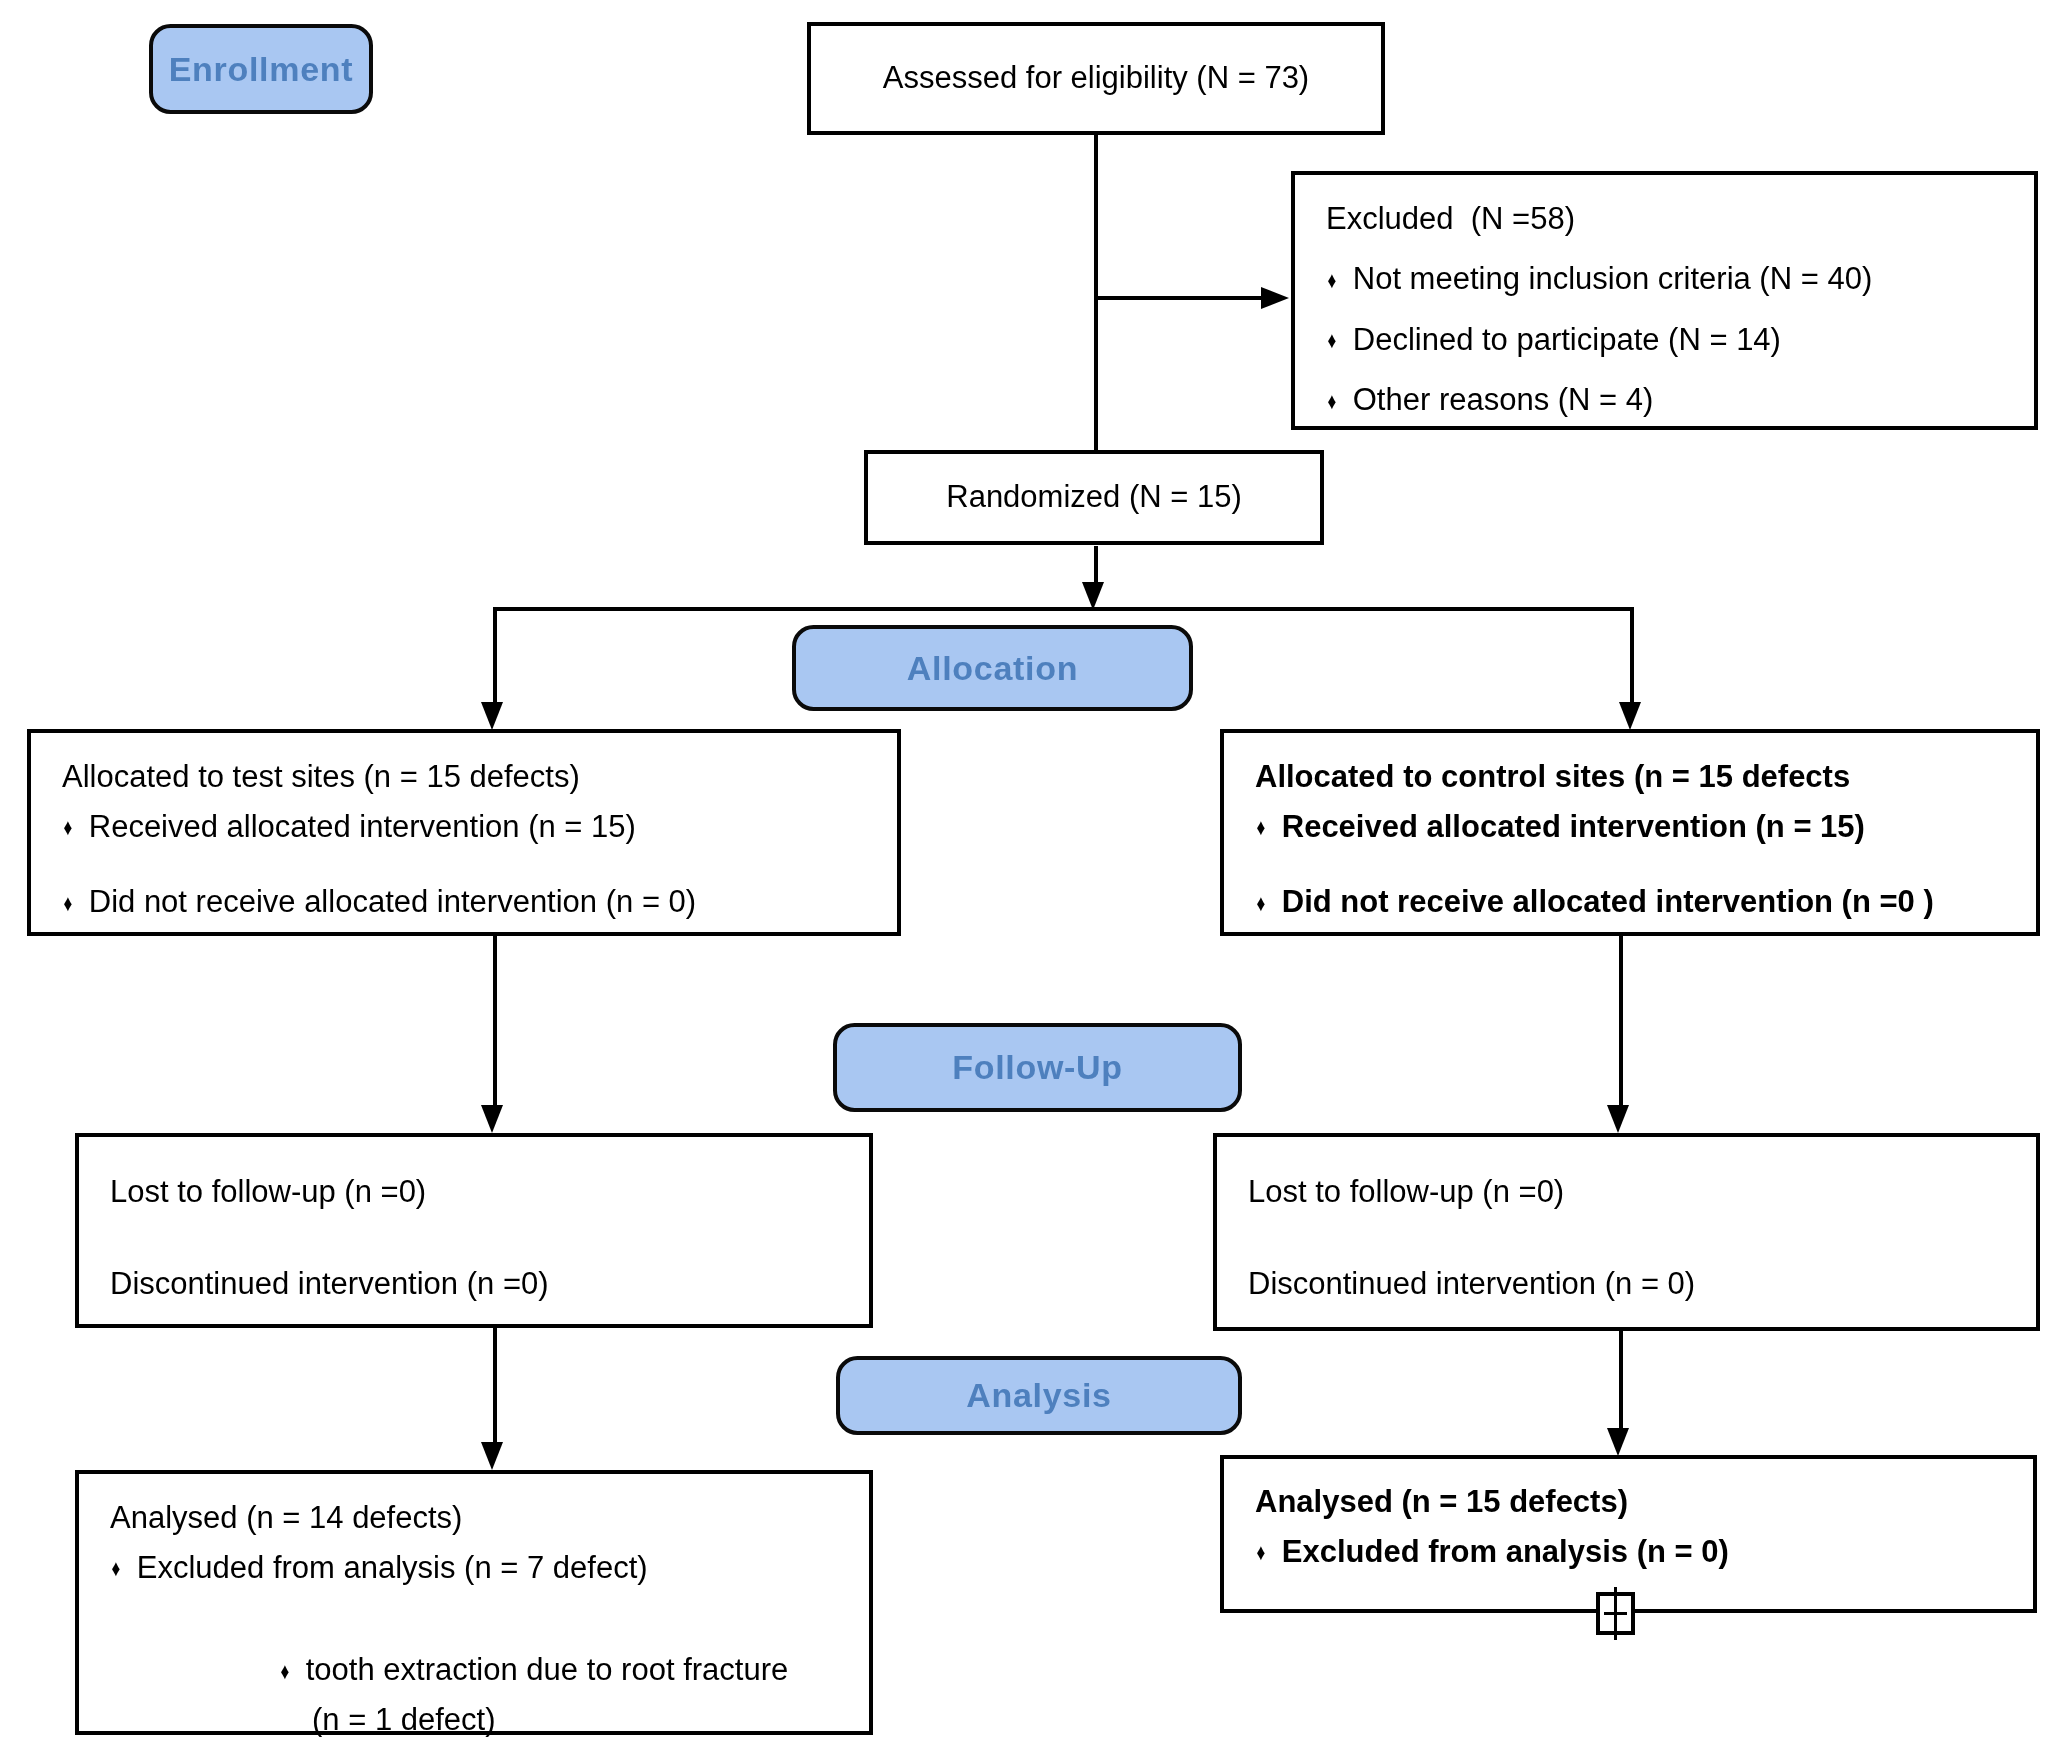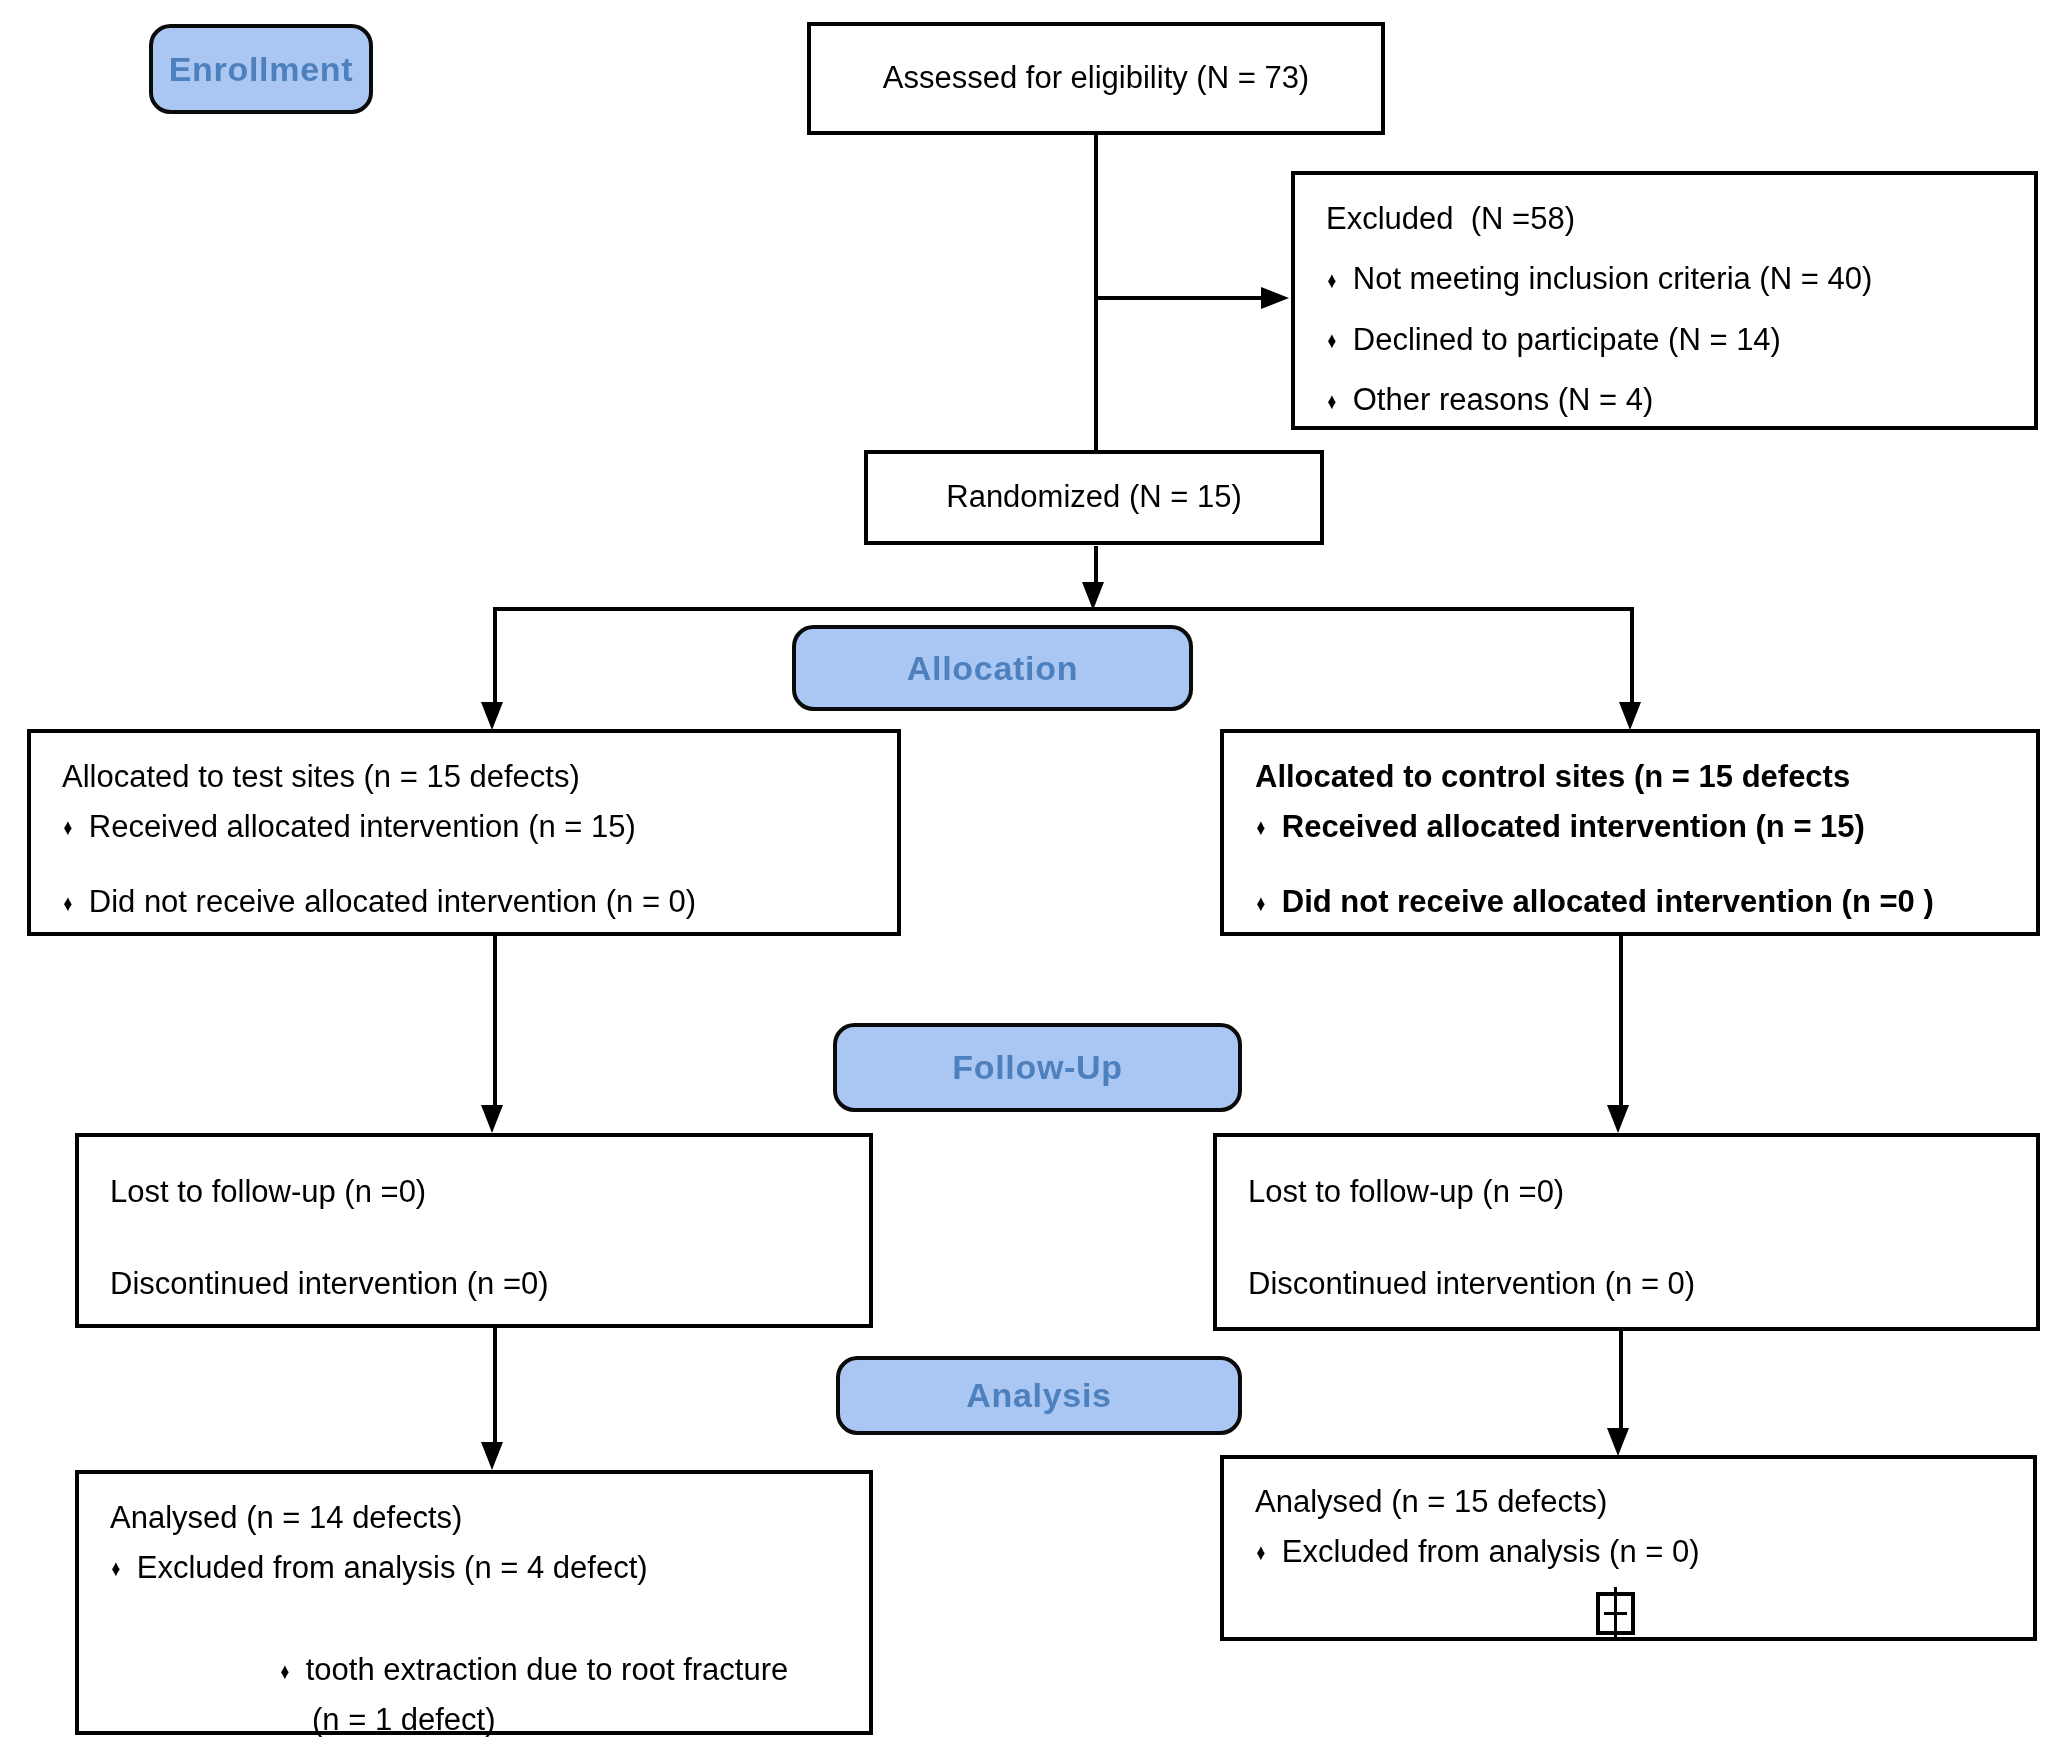--- a/index.html
+++ b/index.html
@@ -192,29 +192,29 @@
   </div>
 
   <div class="wbox" style="left:1213px; top:1133px; width:827px; height:198px; padding:35px 20px 0 31px;">
     <div class="line txt">Lost to follow-up (n =0)</div>
     <div class="line txt mt-xl">Discontinued intervention (n = 0)</div>
   </div>
 
   <div class="wbox pad" style="left:75px; top:1470px; width:798px; height:265px;">
     <div class="line txt">Analysed (n = 14 defects)</div>
     <div class="line mt-sm">
-      <span class="bullet">♦</span><span class="txt">Excluded from analysis (n = 4 defect)</span>
+      <span class="bullet">♦</span><span class="txt">Excluded from analysis (n = 7 defect)</span>
     </div>
     <div class="line mt-xxl indent-sub">
       <span class="bullet">♦</span><span class="txt">tooth extraction due to root fracture</span>
     </div>
     <div class="line txt mt-sm indent-sub-cont">(n = 1 defect)</div>
   </div>
 
-  <div class="wbox" style="left:1220px; top:1455px; width:817px; height:186px; padding:23px 20px 0 31px;">
+  <div class="wbox" style="left:1220px; top:1455px; width:817px; height:158px; padding:23px 20px 0 31px;font-weight:bold;">
     <div class="line txt">Analysed (n = 15 defects)</div>
     <div class="line mt-sm">
       <span class="bullet">♦</span><span class="txt">Excluded from analysis (n = 0)</span>
     </div>
   </div>
 
   <div class="plus-handle">
     <span class="plus-v"></span>
     <span class="plus-h"></span>
   </div>

